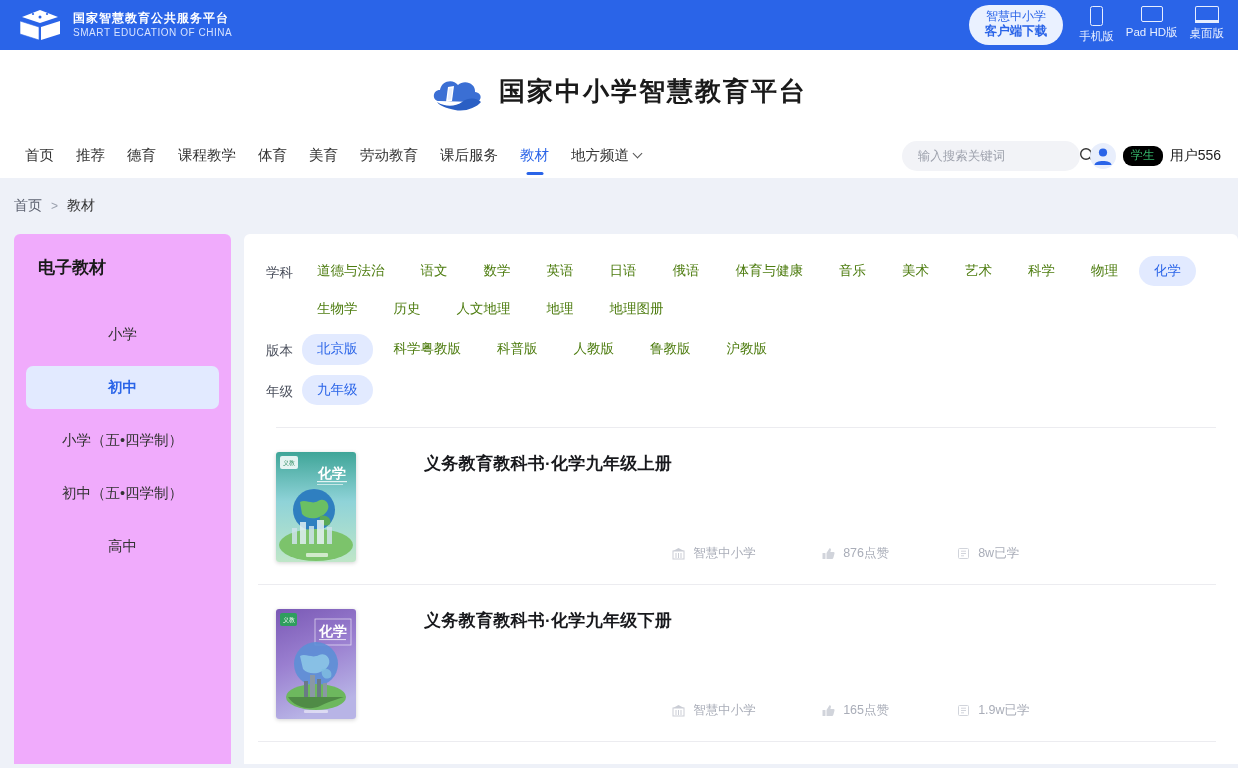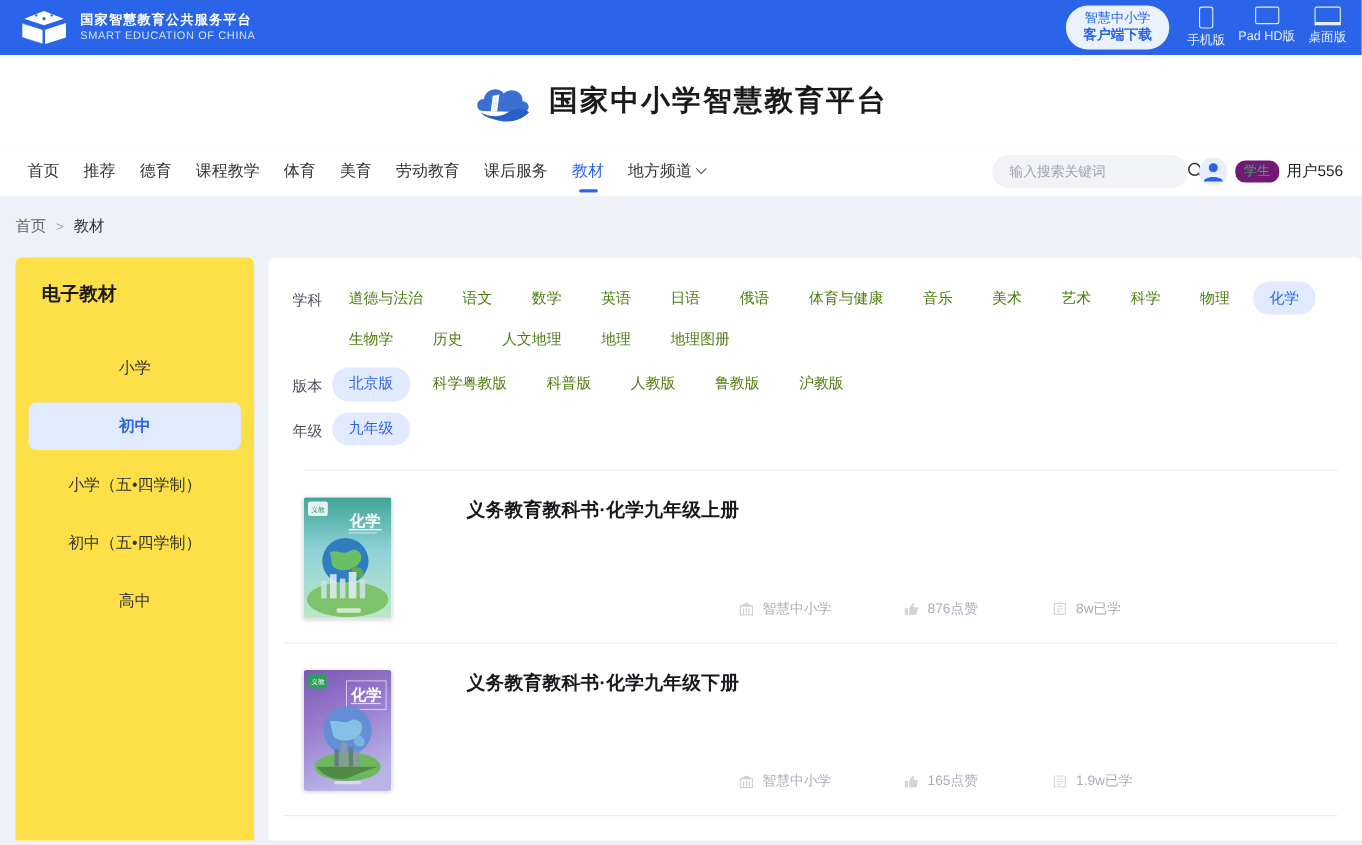--- a/index.html
+++ b/index.html
@@ -112,39 +112,39 @@
   }
   .search-box input::placeholder { color: #9fa3ae; }
   .search-ico { width: 17px; height: 17px; flex: none; cursor: pointer; }
   .user-area { display: flex; align-items: center; gap: 7px; overflow: hidden; }
   .avatar {
     width: 26px; height: 26px; border-radius: 50%;
     background: #e8eefc; display: flex; align-items: center; justify-content: center;
     flex: none;
   }
   .role-badge {
-    background: #701a75; color: #35b36a; font-size: 12px;
+    background: #000000; color: #35b36a; font-size: 12px;
     padding: 1px 8px 2px; border-radius: 9px; white-space: nowrap;
   }
   .user-name { font-size: 14px; color: #222; white-space: nowrap; }
 
   
   .crumb-wrap {
     height: 56px; display: flex; align-items: center;
     padding-left: 14px; gap: 9px;
     font-size: 14px; color: #5d6270;
   }
   .crumb-sep { color: #9aa0ad; font-size: 12px; }
   .crumb-cur { color: #333; }
 
   
   .layout { display: flex; gap: 13px; padding: 0 0 0 14px; }
 
   .sidebar {
-    width: 217px; flex: none; background: #fde047;
+    width: 217px; flex: none; background: #f0abfc;
     border-radius: 6px 6px 0 0; padding: 22px 12px 16px;
     height: 530px;
   }
   .sidebar-title {
     font-size: 17px; font-weight: bold; color: #1a1a1a;
     padding-left: 12px; margin-bottom: 34px;
   }
   .side-item {
     height: 43px; display: flex; align-items: center; justify-content: center;
     font-size: 14.5px; color: #333; border-radius: 7px; cursor: pointer;

